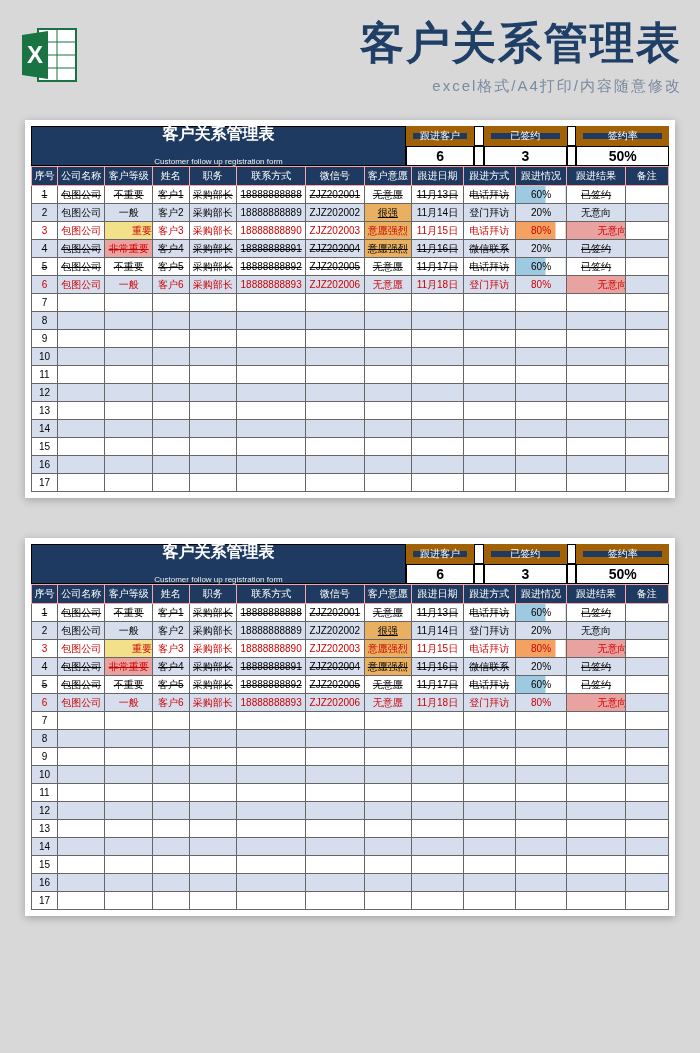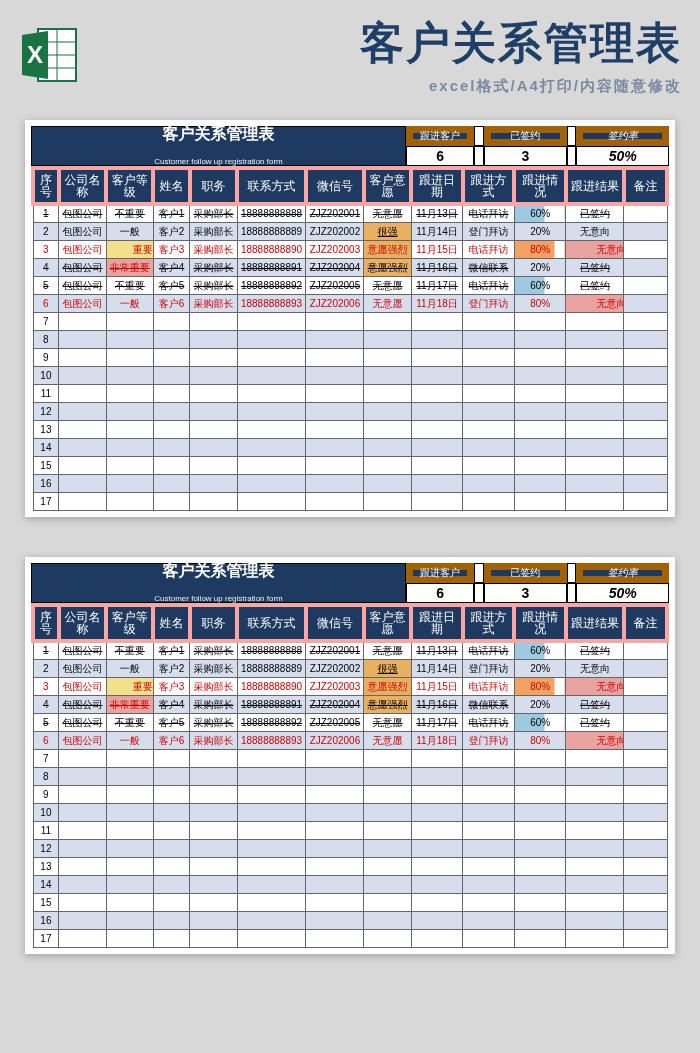--- a/index.html
+++ b/index.html
@@ -1,35 +1,35 @@
 <!DOCTYPE html>
 <html><head>
 <meta charset="utf-8">
 <style>
 * { margin:0; padding:0; box-sizing:border-box; }
 body { background:#d8d8d8; font-family:"Microsoft YaHei","SimSun",sans-serif; width:700px; height:1053px; overflow:hidden; }
 .hero { height:110px; display:flex; align-items:center; padding:0 18px; gap:14px; }
 .excel-icon svg { display:block; }
 .hero-text { flex:1; text-align:right; }
 .hero-title { color:#1f3f66; font-size:44px; font-weight:700; letter-spacing:2px; }
-.hero-sub { color:#7a8aa0; font-size:15px; letter-spacing:2px; margin-top:4px;font-weight:bold; }
+.hero-sub { color:#7a8aa0; font-size:15px; letter-spacing:2px; margin-top:4px; }
 .sheet-wrap { display:flex; flex-direction:column; gap:40px; padding:10px 25px; }
 .sheet { background:#fff; box-shadow:0 2px 8px rgba(0,0,0,.25); width:650px; padding:6px; font-size:10px; line-height:1; }
 .header-row { display:flex; height:40px; }
 .title-cell { width:385px; background:#1e3a60; color:#fff; display:flex; flex-direction:column; justify-content:center; align-items:center; border:1px solid #000; }
 .title-cn { font-size:16px; font-weight:700; }
 .title-en { font-size:8px; margin-top:16px; opacity:.9; }
 .stat-pair { display:flex; flex-direction:column; }
 .stat-hd { background:#1e3a60; color:#fff; font-size:10px; display:flex; align-items:center; justify-content:center; border:7px solid #a16207; }
 .stat-bd { background:#fff; font-size:14px; font-weight:700; display:flex; align-items:center; justify-content:center; border:1px solid #000; }
 .stat-hd, .stat-bd { height:20px; }
-.sp1 { width:70px; } .sp2 { width:85px; } .sp3 { width:95px;font-style:italic; }
+.sp1 { width:70px; } .sp2 { width:85px; } .sp3 { width:95px; }
 .gap { width:10px; display:flex; flex-direction:column; } .gap div{height:20px;border:1px solid #000;}
 table { border-collapse:collapse; width:100%; table-layout:fixed; }
-th { background:#1e3a60; color:#fff; font-weight:400; font-size:12px; padding:4px 0; border:4px solid #fca5a5; }
+th { background:#1e3a60; color:#fff; font-weight:400; font-size:10px; padding:4px 0; border:1px solid #fca5a5; }
 td { border:1px solid #666; padding:3px 0; text-align:center; height:18px; white-space:nowrap; overflow:hidden; }
 tr.alt td { background:#d6dded; }
 .strike td.sc { text-decoration:line-through; }
 .redrow td { color:#c00; }
 .lvl-imp { background:#f3e08a !important;text-align:right; }
 .lvl-vimp { background:#e8a2a0 !important; color:#c00; }
 .intent-strong { background:#e8b060 !important; }
 .intent-low { background:#e8b060 !important;text-decoration:underline; }
 .prog60 { background:linear-gradient(to right,#9ecae1 60%,transparent 60%); }
 .prog20 { background:linear-gradient(to right,#9ecae1 20%,transparent 20%); }

